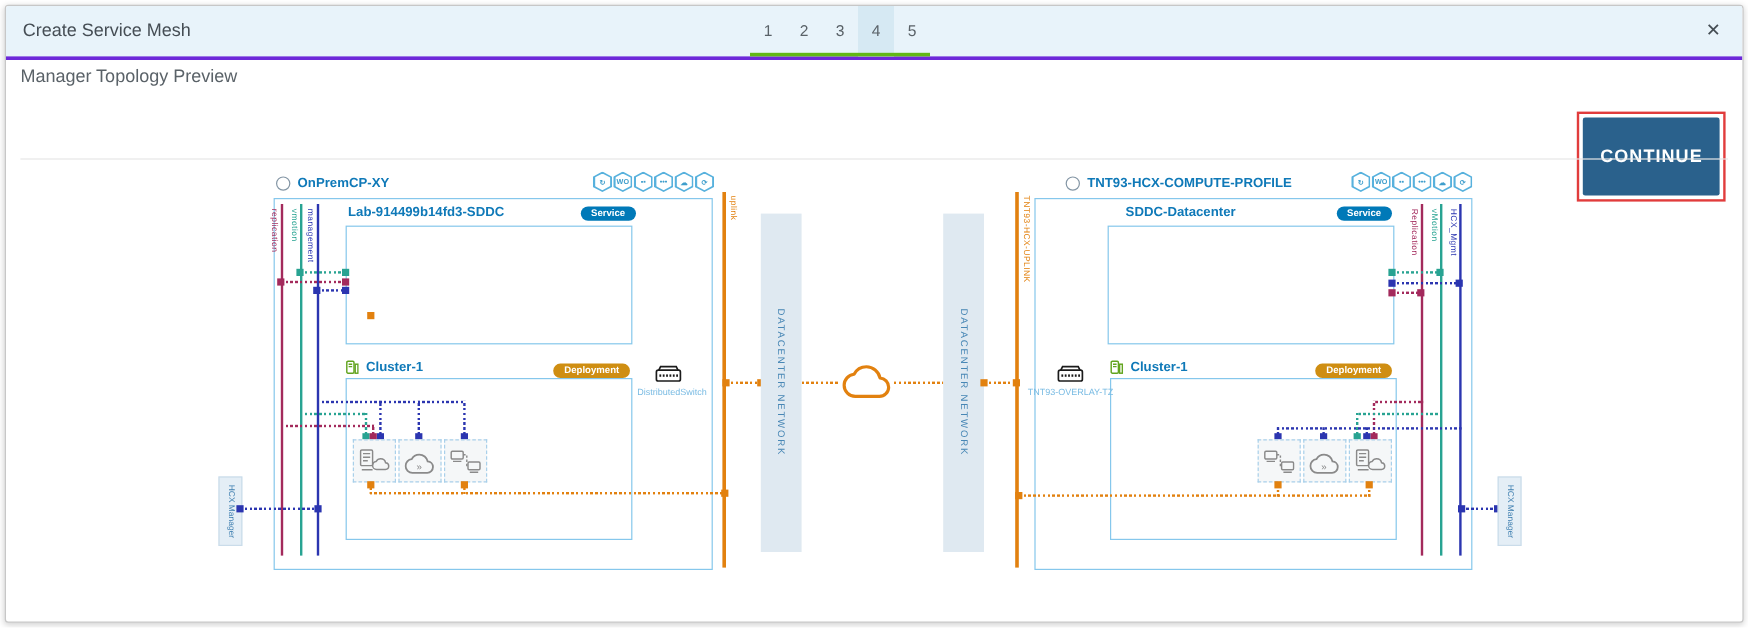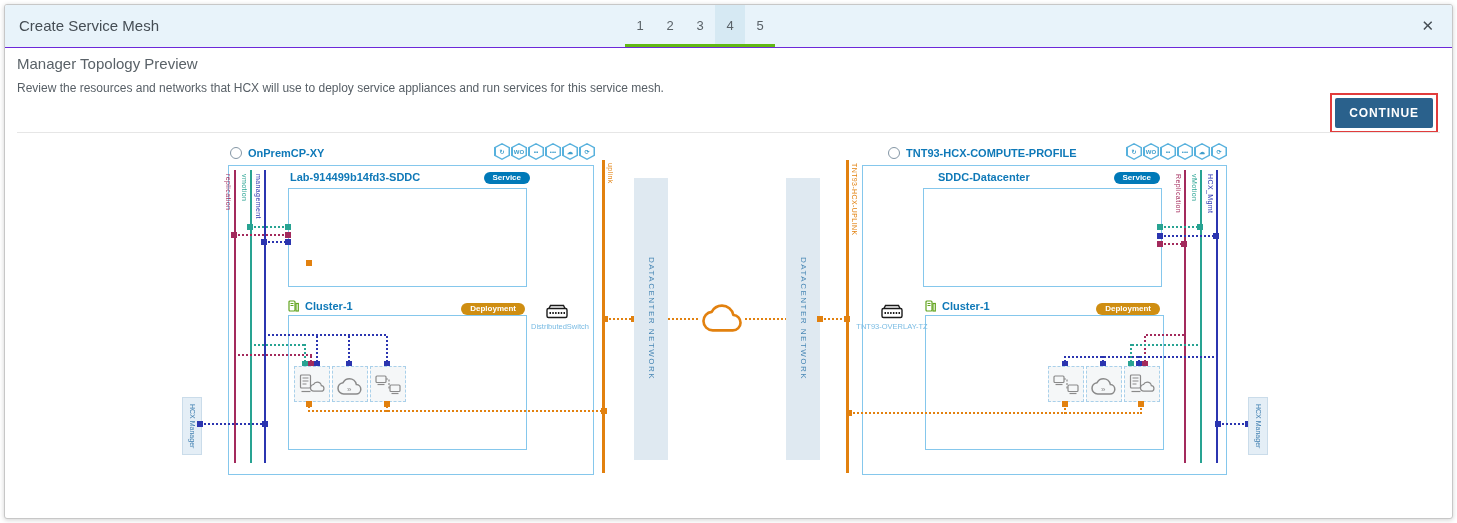--- a/index.html
+++ b/index.html
@@ -1,30 +1,30 @@
 <!DOCTYPE html>
 <html><head>
 <meta charset="utf-8">
 <style>
   html,body{margin:0;padding:0;background:#fff;width:1457px;height:523px;font-family:"Liberation Sans",sans-serif;position:relative;overflow:hidden}
   .dialog{position:absolute;left:4px;top:4px;right:4px;bottom:4px;background:#fff;border:1px solid #c7c7c7;border-radius:3px;box-shadow:0 1px 5px rgba(0,0,0,.18);overflow:hidden}
   
-  .hdr{position:absolute;left:0;top:0;right:0;height:42px;background:#e8f3fa;border-bottom:1px solid #6d28d9}
+  .hdr{position:absolute;left:0;top:0;right:0;height:42px;background:#e8f3fa;border-bottom:3px solid #6d28d9}
   .hdr .title{position:absolute;left:14px;top:0;line-height:42px;font-size:15px;color:#454d54}
   .steps{position:absolute;left:620px;top:0;height:42px;display:flex}
   .step{width:30px;text-align:center;line-height:42px;font-size:13px;color:#5a6268}
   .step.active{background:#d6e9f3}
   .greenbar{position:absolute;left:620px;top:39px;width:150px;height:3px;background:#61b715}
   .close{position:absolute;right:12px;top:0;line-height:42px;font-size:15px;color:#454d54;cursor:pointer;padding:0 6px}
   
   .heading{position:absolute;left:12px;top:50px;font-size:15px;color:#5a6268}
   .desc{position:absolute;left:12px;top:76px;font-size:12px;color:#575f66}
   .divider{position:absolute;left:12px;right:12px;top:127px;height:1px;background:#e6e6e6}
   .cont-wrap{position:absolute;right:14px;top:88px;border:2px solid #e13c3c;padding:3px}
-  .cont-btn{background:#2a618c;color:#fff;border:none;border-radius:2px;font-family:"Liberation Sans",sans-serif;font-size:12px;font-weight:bold;letter-spacing:.9px;padding:8px 14px;cursor:pointer}
+  .cont-btn{background:#2a618c;color:#fff;border:none;border-radius:2px;font-family:"Liberation Sans",sans-serif;font-size:15px;font-weight:bold;letter-spacing:.9px;padding:24px 14px;cursor:pointer}
   
   .topo{position:absolute;left:-5px;top:-5px;width:1457px;height:523px}
   .topo>*{position:absolute}
   .ln{position:absolute}
   .h{height:2px}.v{width:2px}
   .h.dot{background:repeating-linear-gradient(90deg,currentColor 0 2px,transparent 2px 4px)}
   .v.dot{background:repeating-linear-gradient(0deg,currentColor 0 2px,transparent 2px 4px)}
   .h.solid,.v.solid{background:currentColor}
   .cl::before{content:"";position:absolute;left:-3px;top:-2px;width:6px;height:6px;background:currentColor}
   .cr::after{content:"";position:absolute;right:-3px;top:-2px;width:6px;height:6px;background:currentColor}
@@ -61,21 +61,20 @@
       <div class="step">2</div>
       <div class="step">3</div>
       <div class="step active">4</div>
       <div class="step">5</div>
     </div>
     <div class="greenbar"></div>
     <div class="close">✕</div>
   </div>
 
   <div class="heading">Manager Topology Preview</div>
-  <div class="desc">Review the resources and networks that HCX will use to deploy service appliances and run services for this service mesh.</div>
   <div class="cont-wrap">
     <button class="cont-btn">CONTINUE</button>
   </div>
   <div class="divider"></div>
 
   <div class="topo">
 
     <div class="pname" style="left:230px;top:147px">
       <span class="pcircle"></span>
       <span>OnPremCP-XY</span>

